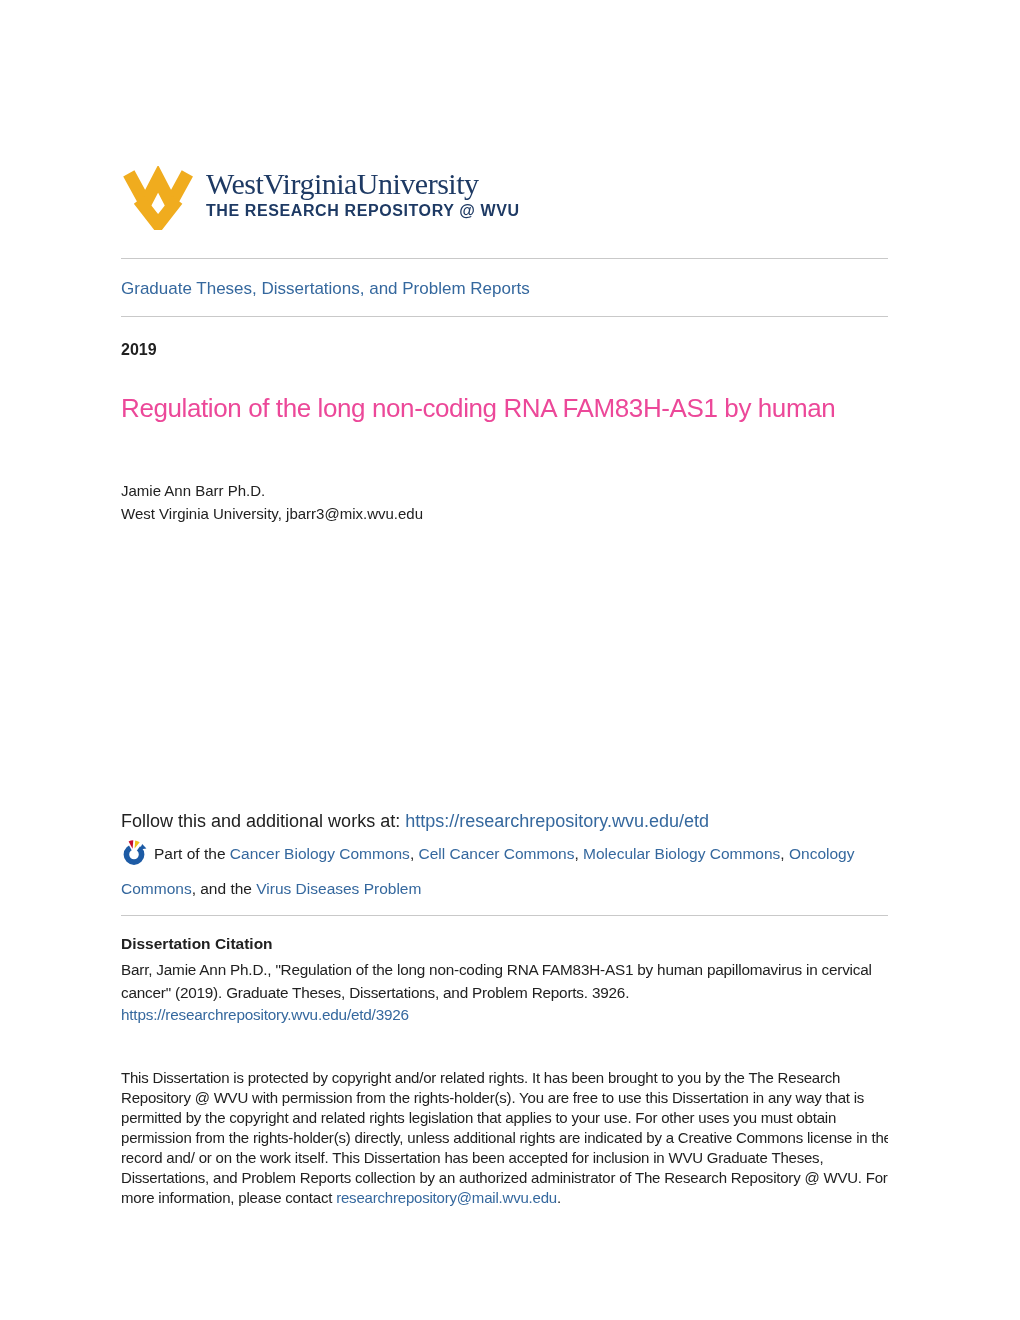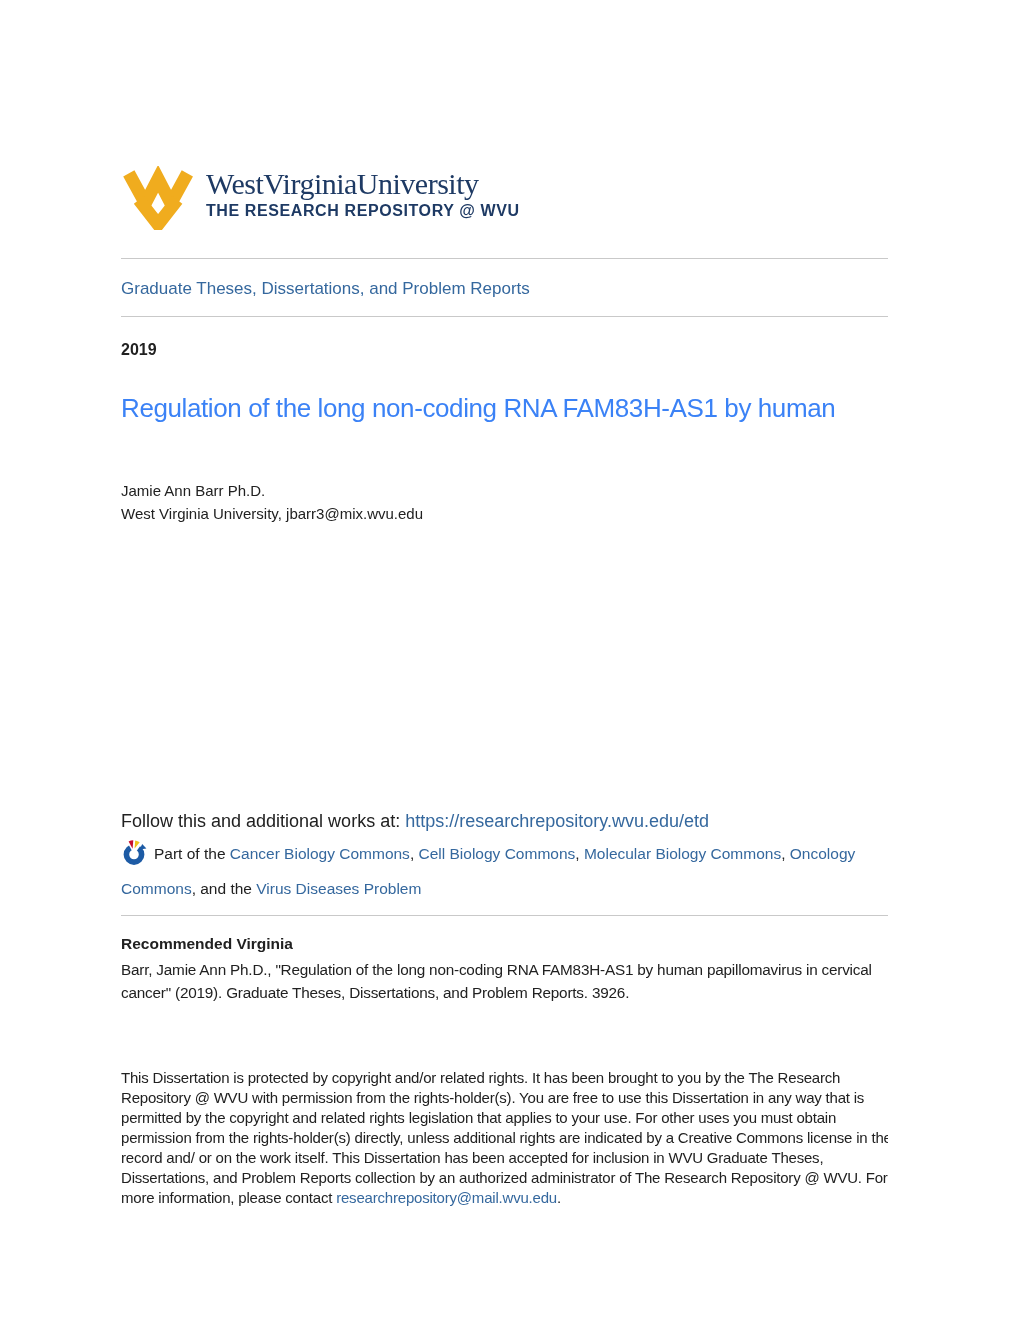--- a/index.html
+++ b/index.html
@@ -30,21 +30,21 @@
   }
 
   .rule{position:absolute;left:121px;width:779px;height:1px;background:#c9c9c9;}
   .rule1{top:258px;}
   .rule2{top:316px;}
   .rule3{top:915px;}
 
   .series{top:279px;font-size:17px;}
   .year{top:341px;font-size:16px;font-weight:bold;}
 
-  .title{top:387px;font-size:26px;line-height:43px;color:#3b82f6;letter-spacing:-0.4px;font-weight:400;}
+  .title{top:387px;font-size:26px;line-height:43px;color:#ec4899;letter-spacing:-0.4px;font-weight:400;}
   .author-block{top:480px;font-size:15px;line-height:22px;}
   .author-name{margin:0 0 1px 0;}
 
   .follow{top:809px;font-size:18px;line-height:24px;}
   .partof{top:840px;font-size:15.5px;line-height:28px;}
   .dc-icon-wrap{display:inline-block;vertical-align:-7px;margin-right:7px;}
 
   .rec-heading{top:935px;font-size:15.5px;font-weight:bold;}
   .citation{top:959px;font-size:15.3px;line-height:22.5px;letter-spacing:-0.2px;}
   .citation-url{display:block;}
@@ -92,26 +92,27 @@
 
   <div class="abs partof">
     <span class="dc-icon-wrap">
       <svg width="26" height="26" viewBox="0 0 26 26" aria-hidden="true">
         <circle cx="13" cy="14.5" r="7.6" fill="none" stroke="#1d5ba5" stroke-width="5.6"></circle>
         <path d="M5,0 L13,14.5 L22.5,1.5 L22.5,0 Z" fill="#ffffff"></path>
         <path d="M11.6,8.8 L7.6,1.6 C9,0.8 10.6,0.3 12.3,0.3 Z" fill="#c8102e"></path>
         <path d="M13.6,8.6 L14.2,0.4 C15.9,0.7 17.4,1.3 18.7,2.3 Z" fill="#f0c419"></path>
         <path d="M18.6,9.6 L25.4,8.4 L21.2,3.9 Z" fill="#1d5ba5"></path>
       </svg>
-    </span><span><span>Part of the </span><span class="link">Cancer Biology Commons</span><span>, </span><span class="link">Cell Biology Commons</span><span>, </span><span class="link">Molecular Biology Commons</span><span>, </span><span class="link">Oncology Commons</span><span>, and the </span><span class="link">Virus Diseases Problem</span></span>
+    </span><span><span>Part of the </span><span class="link">Cancer Biology Commons</span><span>, </span><span class="link">Cell Cancer Commons</span><span>, </span><span class="link">Molecular Biology Commons</span><span>, </span><span class="link">Oncology Commons</span><span>, and the </span><span class="link">Virus Diseases Problem</span></span>
   </div>
 
   <div class="rule rule3"></div>
 
-  <div class="abs rec-heading">Recommended Virginia</div>
+  <div class="abs rec-heading">Dissertation Citation</div>
 
   <div class="abs citation">
     <span><span>Barr, Jamie Ann Ph.D., "Regulation of the long non-coding RNA FAM83H-AS1 by human papillomavirus in cervical cancer" (2019). </span><span class="italic">Graduate Theses, Dissertations, and Problem Reports</span><span>. 3926.</span></span>
+    <span class="link citation-url">https://researchrepository.wvu.edu/etd/3926</span>
   </div>
 
   <div class="abs rights"><span>This Dissertation is protected by copyright and/or related rights. It has been brought to you by the The Research Repository @ WVU with permission from the rights-holder(s). You are free to use this Dissertation in any way that is permitted by the copyright and related rights legislation that applies to your use. For other uses you must obtain permission from the rights-holder(s) directly, unless additional rights are indicated by a Creative Commons license in the record and/ or on the work itself. This Dissertation has been accepted for inclusion in WVU Graduate Theses, Dissertations, and Problem Reports collection by an authorized administrator of The Research Repository @ WVU. For more information, please contact </span><span class="link">researchrepository@mail.wvu.edu</span><span>.</span></div>
 
 </div>
 
 </body></html>

